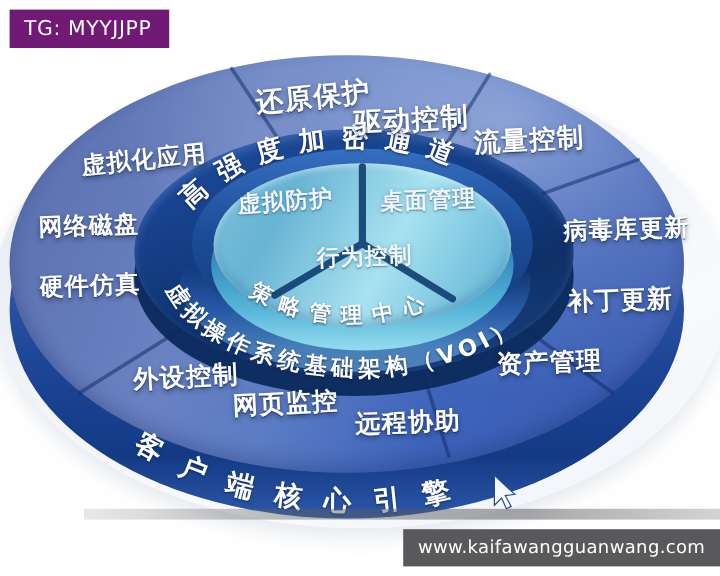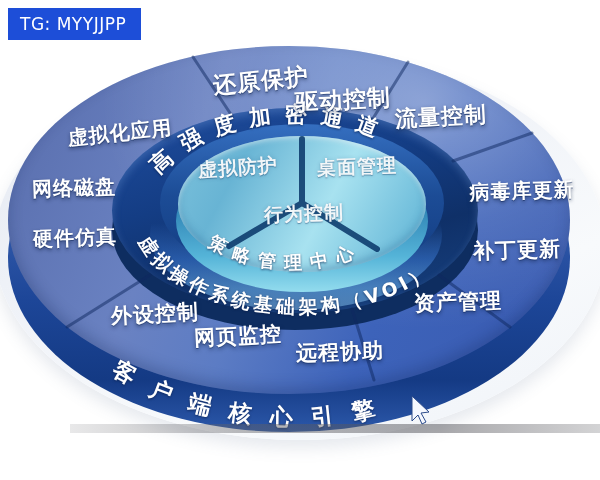--- a/index.html
+++ b/index.html
@@ -40,21 +40,21 @@
   
   .lbl{color:#fff;font-weight:bold;white-space:nowrap;letter-spacing:1px;
     transform:translate(-50%,-50%) rotate(var(--r,0deg));
     text-shadow:0 1px 0 rgba(16,40,90,.5),0 2px 4px rgba(10,25,60,.55);}
   .core-lbl{color:#f2f6f8;text-shadow:0 1px 1px rgba(30,70,110,.45),0 0 4px rgba(40,90,140,.3);}
   
   svg.overlay{left:0;top:0;width:600px;height:480px;pointer-events:none;}
   svg .arc{fill:#ffffff;font-weight:bold;font-family:"DejaVu Sans",sans-serif;}
   svg .arcwrap{filter:drop-shadow(0 1px 1px rgba(8,28,70,.65));}
   
-  .tg-box{left:8px;top:8px;width:133px;height:32px;background:#1d4ed8;
+  .tg-box{left:8px;top:8px;width:133px;height:32px;background:#701a75;
     color:#fff;font-size:17px;line-height:32px;padding-left:12px;letter-spacing:.5px;}
   .url-box{left:336px;top:441px;width:264px;height:31px;background:#59595b;
     color:#fff;font-size:15px;line-height:31px;text-align:center;letter-spacing:.3px;}
   
   .strip{left:70px;top:424px;width:530px;height:9px;
     background:linear-gradient(90deg,rgba(130,130,135,.18) 0%,rgba(95,95,100,.45) 35%,rgba(82,82,88,.5) 70%,rgba(110,110,115,.3) 100%);}
 </style>
 </head>
 <body>
 
@@ -125,14 +125,15 @@
   <span class="lbl" style="left:74px;top:188px;--r:-2deg;font-size:20px">网络磁盘</span>
   <span class="lbl" style="left:120px;top:133px;--r:-6deg;font-size:20px">虚拟化应用</span>
 
   <span class="lbl core-lbl" style="left:238px;top:168px;--r:-4deg;font-size:19px">虚拟防护</span>
   <span class="lbl core-lbl" style="left:357px;top:167px;--r:-2deg;font-size:19px">桌面管理</span>
   <span class="lbl core-lbl" style="left:304px;top:214px;--r:-2deg;font-size:19px">行为控制</span>
 
   <div class="strip"></div>
 
   <div class="tg-box">TG: MYYJJPP</div>
+  <div class="url-box">www.kaifawangguanwang.com</div>
 
 </div>
 
 </body></html>

